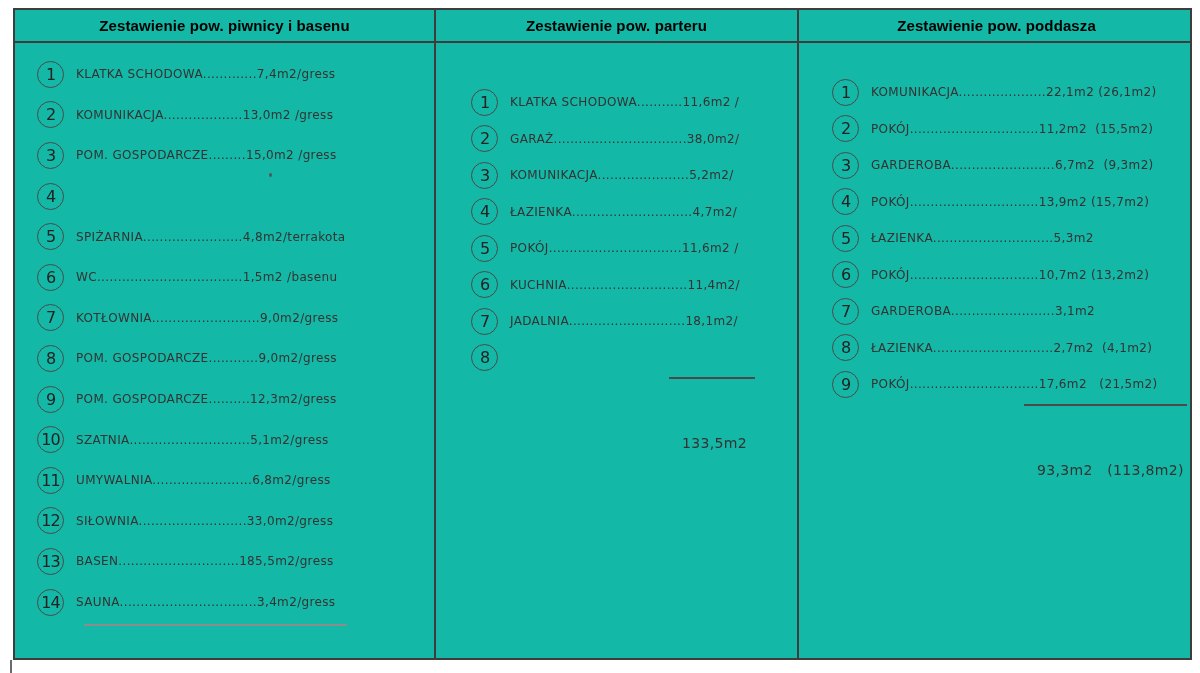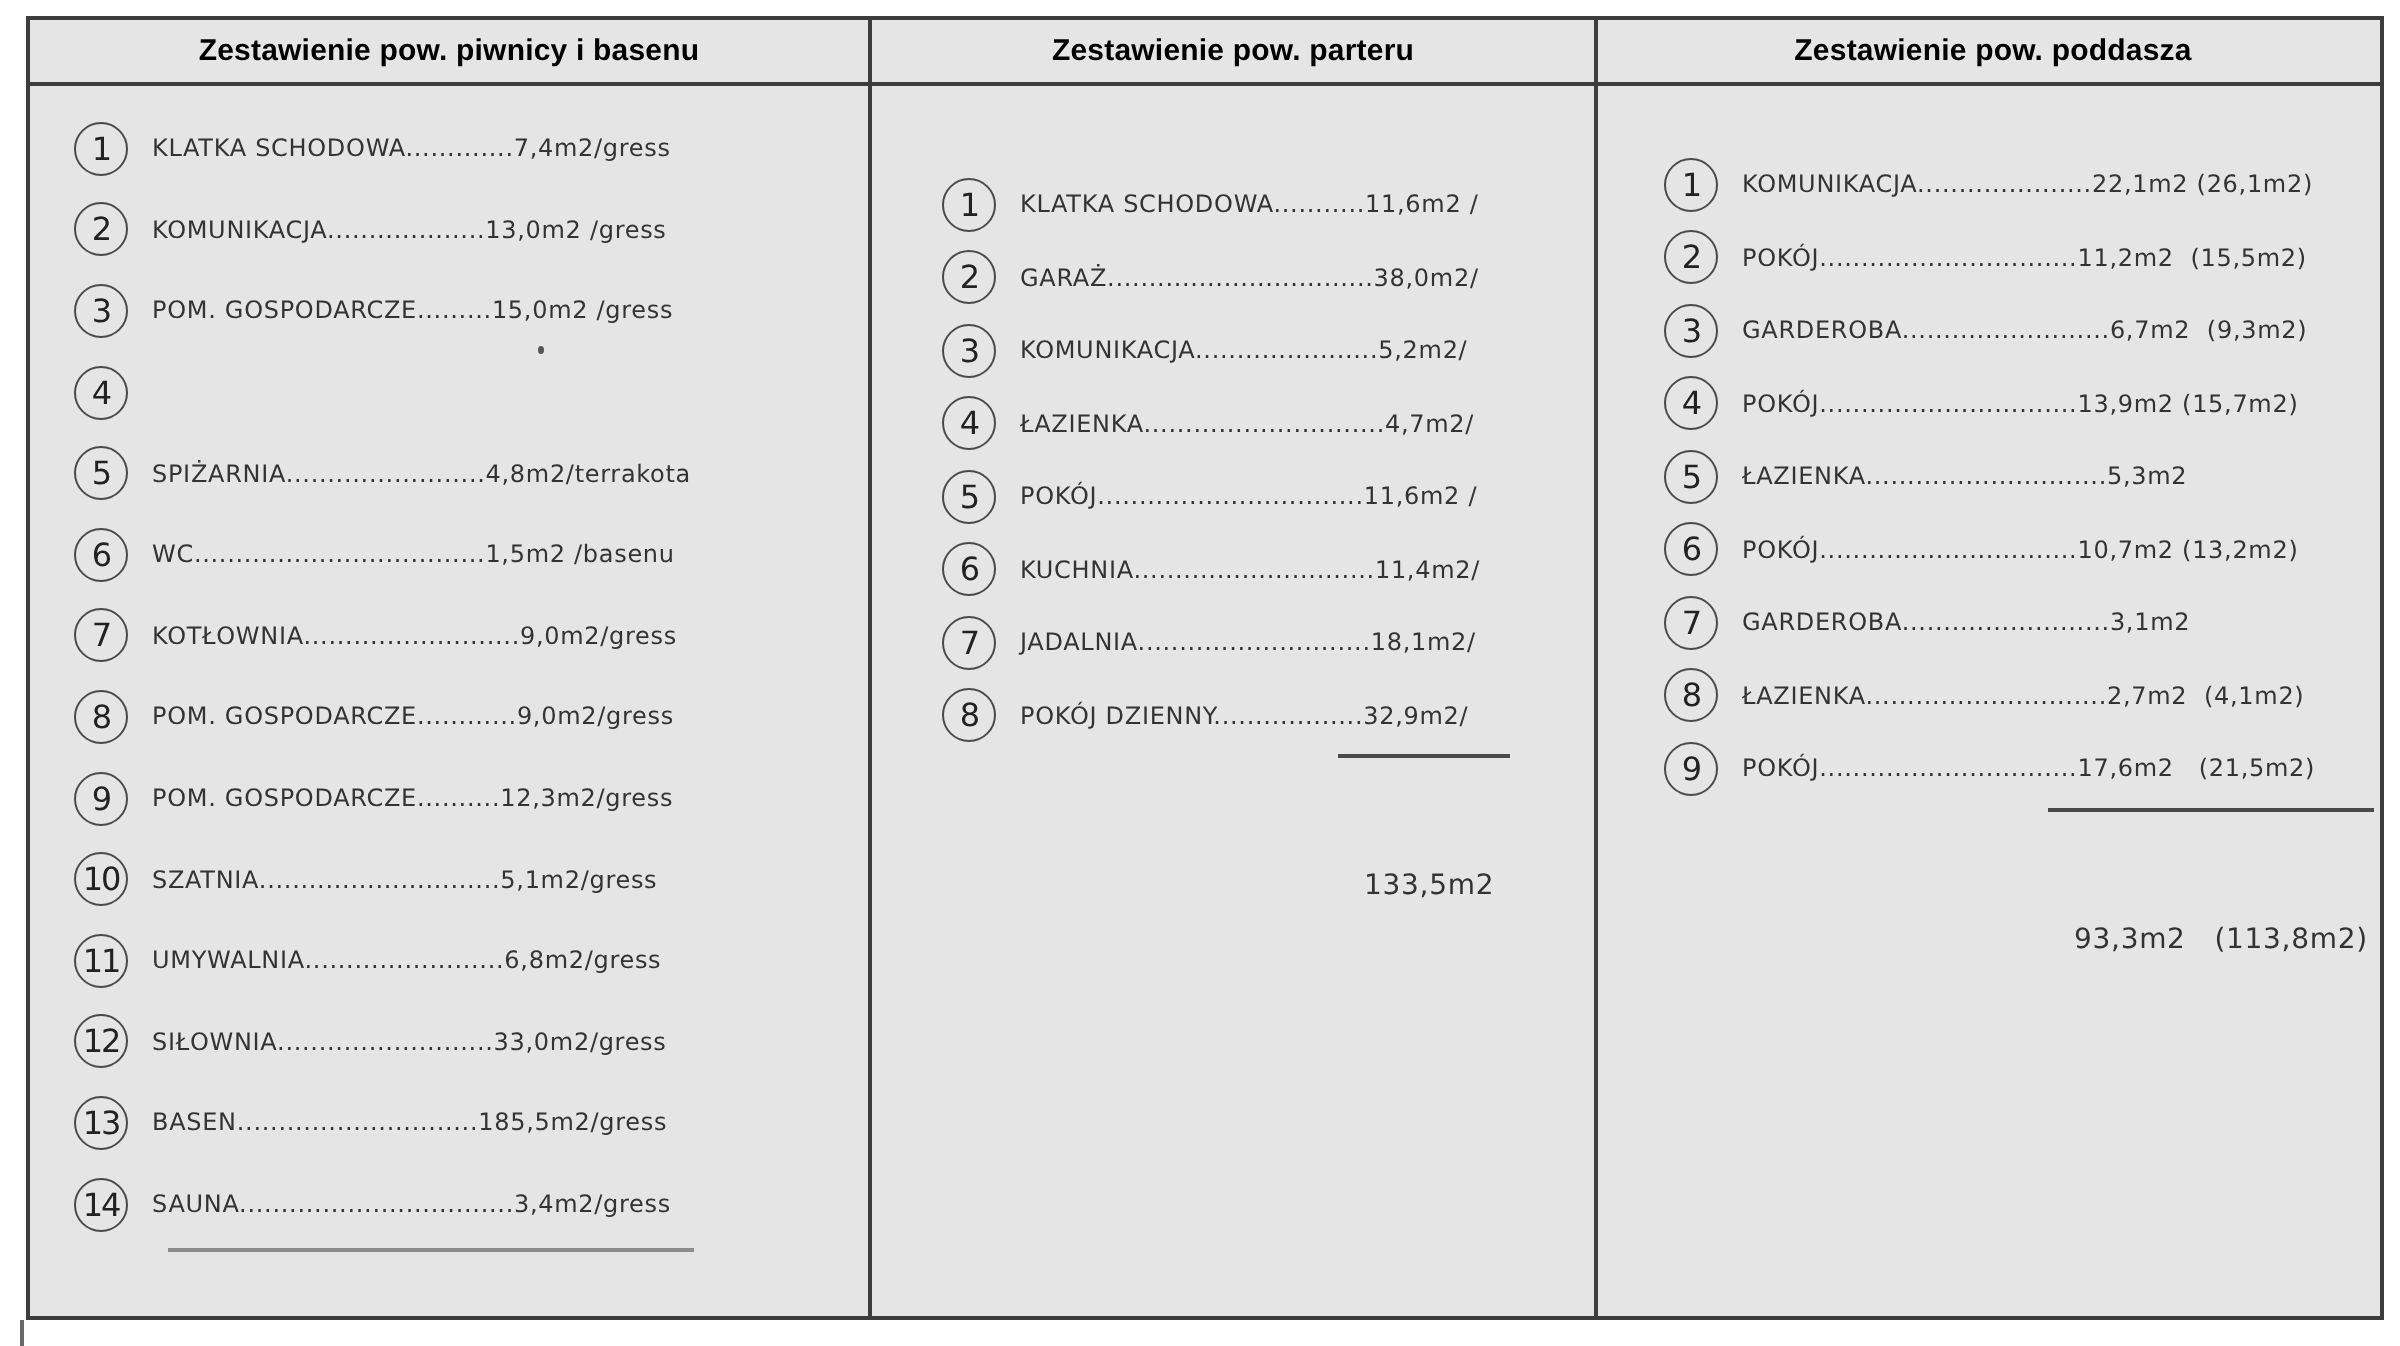--- a/index.html
+++ b/index.html
@@ -2,21 +2,21 @@
 <html><head>
 <meta charset="utf-8">
 <style>
   html,body{margin:0;padding:0;}
   body{
     width:1200px;height:673px;position:relative;background:#ffffff;overflow:hidden;
     font-family:"DejaVu Sans","Liberation Sans",sans-serif;
   }
   .sheet{
     position:absolute;left:13px;top:8px;width:1179px;height:652px;
-    border:2px solid #3d3d3d;box-sizing:border-box;background:#e5e5e5;
+    border:2px solid #3d3d3d;box-sizing:border-box;background:#14b8a6;
   }
   .header-sep{
     position:absolute;left:0;right:0;top:31px;height:0;
     border-top:2px solid #3d3d3d;
   }
   .col{position:absolute;top:0;bottom:0;box-sizing:border-box;}
   .col1{left:0;width:419px;}
   .col2{left:419px;width:363px;border-left:2px solid #3d3d3d;}
   .col3{left:782px;width:397px;border-left:2px solid #3d3d3d;padding-left:12px;}
   .col-title{
@@ -150,21 +150,20 @@
         <div class="row">
           <span class="badge">6</span>
           <span class="itext">KUCHNIA.............................11,4m2/</span>
         </div>
         <div class="row">
           <span class="badge">7</span>
           <span class="itext">JADALNIA............................18,1m2/</span>
         </div>
         <div class="row">
           <span class="badge">8</span>
-          <span class="itext">POKÓJ DZIENNY..................32,9m2/</span>
         </div>
       </div>
     <div class="total-line"></div>
     <div class="total-text">133,5m2</div>
   </div>
 
   <div class="col col3">
     <div class="col-title">Zestawienie pow. poddasza</div>
     <div class="rows">
         <div class="row">

